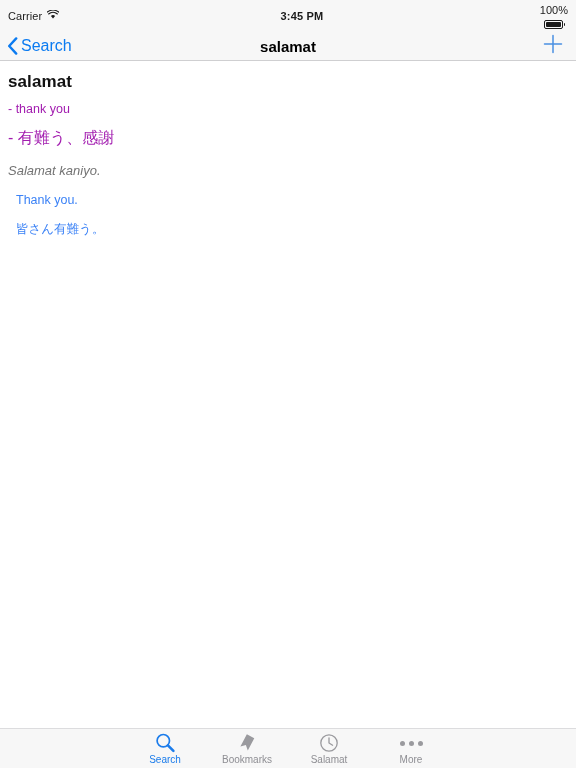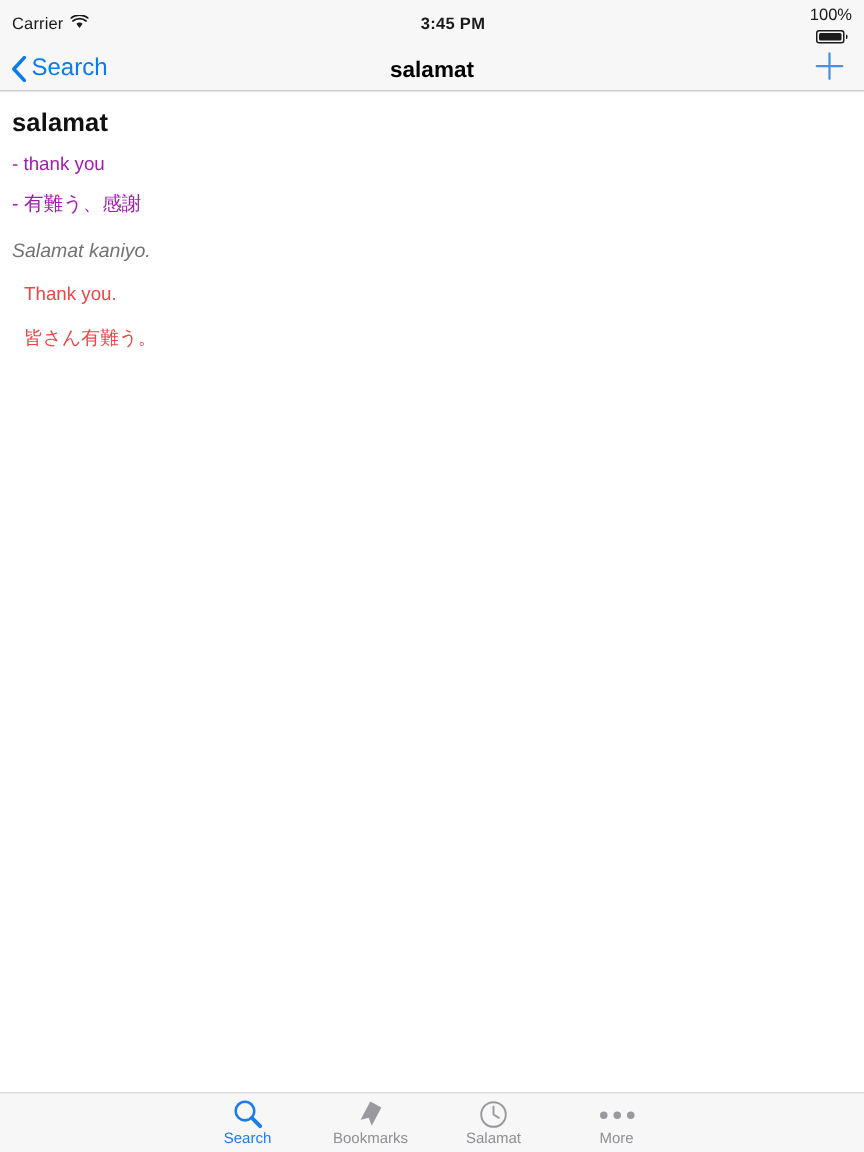--- a/index.html
+++ b/index.html
@@ -108,31 +108,31 @@
     color:#111;
     margin:5px 0 4px 0;
     letter-spacing:0.1px;
   }
   .sense {
     font-size:12.5px;
     color:#a21caf;
     margin:9px 0 0 0;
     line-height:1.35;
   }
-  .sense.jp { font-size:13px; }
+  .sense.jp { font-size:16px; }
   .example {
     font-size:13px;
     font-style:italic;
     color:#737373;
     margin:14px 0 0 0;
     line-height:1.35;
   }
   .example-trans {
     font-size:12.5px;
-    color:#ef4444;
+    color:#3b82f6;
     margin:12px 0 0 8px;
     line-height:1.35;
   }
   .example-trans.jp { }
 
   
   .tabbar {
     flex:0 0 40px;
     height:40px;
     background:#f7f7f7;

